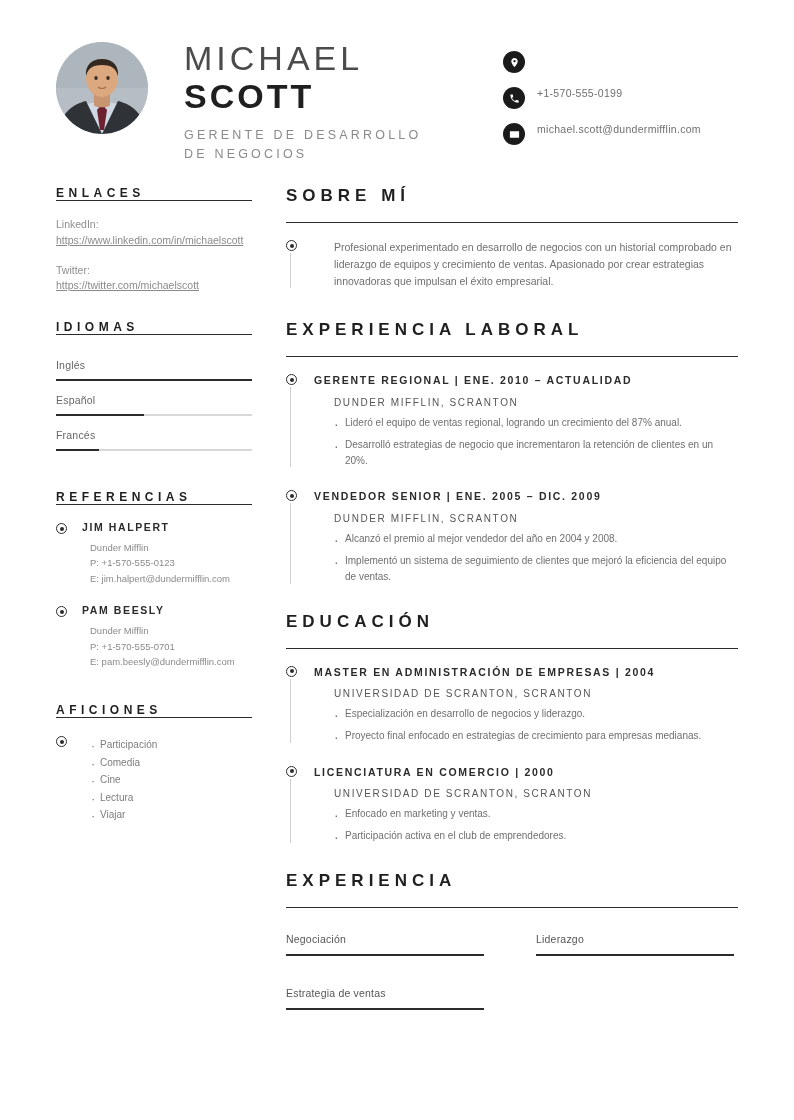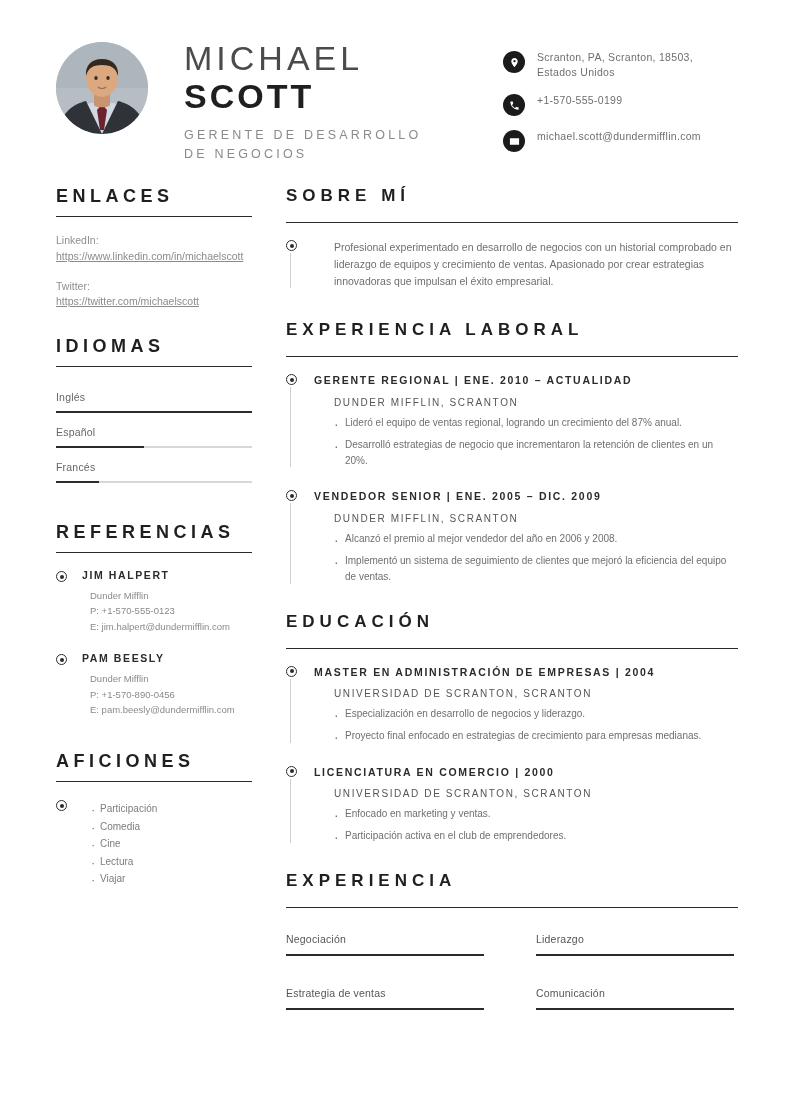--- a/index.html
+++ b/index.html
@@ -95,25 +95,24 @@
   
   .body {
     display: flex;
     padding: 0 56px;
   }
   .col-left { width: 196px; flex: 0 0 196px; }
   .col-gap  { width: 34px; flex: 0 0 34px; }
   .col-right{ flex: 1 1 auto; }
 
   .sec-title {
-    font-size: 18px;
+    font-size: 12px;
     font-weight: 700;
     letter-spacing: 4.5px;
     color: #1f1f1f;
-    padding-bottom: 9px;
     border-bottom: 1.5px solid #2b2b2b;
     margin-bottom: 16px;
     white-space: nowrap;
   }
   .sec-title.right {
     font-size: 17px;
     letter-spacing: 5px;
     padding-bottom: 16px;
   }
   .sec { margin-bottom: 26px; }
@@ -260,21 +259,20 @@
       <div class="job-title">GERENTE DE DESARROLLO DE NEGOCIOS</div>
     </div>
 
     <div class="contact">
       <div class="contact-row">
         <span class="cicon">
           <svg viewBox="0 0 24 24">
               <path d="M12 2C8.1 2 5 5.1 5 9c0 5.2 7 13 7 13s7-7.8 7-13c0-3.9-3.1-7-7-7zm0 9.5A2.5 2.5 0 1 1 12 6.5a2.5 2.5 0 0 1 0 5z"></path>
             </svg>
         </span>
-        <span class="ctext">Scranton, PA, Scranton, 18503, Estados Unidos</span>
       </div>
       <div class="contact-row">
         <span class="cicon">
           <svg viewBox="0 0 24 24">
               <path d="M6.6 10.8c1.4 2.8 3.8 5.1 6.6 6.6l2.2-2.2c.3-.3.7-.4 1-.2 1.2.4 2.4.6 3.6.6.6 0 1 .4 1 1V20c0 .6-.4 1-1 1C10.4 21 3 13.6 3 4c0-.6.4-1 1-1h3.5c.6 0 1 .4 1 1 0 1.3.2 2.5.6 3.6.1.3 0 .7-.2 1l-2.3 2.2z"></path>
             </svg>
         </span>
         <span class="ctext">+1-570-555-0199</span>
       </div>
       <div class="contact-row">
@@ -336,21 +334,21 @@
           <div class="ref-detail">Dunder Mifflin</div>
           <div class="ref-detail">P: +1-570-555-0123</div>
           <div class="ref-detail">E: jim.halpert@dundermifflin.com</div>
         </div>
         <div class="ref-item" style="margin-top:18px;">
           <span class="bullet-circle">
               <i></i>
             </span>
           <div class="ref-name">PAM BEESLY</div>
           <div class="ref-detail">Dunder Mifflin</div>
-          <div class="ref-detail">P: +1-570-890-0456</div>
+          <div class="ref-detail">P: +1-570-555-0701</div>
           <div class="ref-detail">E: pam.beesly@dundermifflin.com</div>
         </div>
       </div>
 
       <div class="sec" style="margin-top:34px;">
         <div class="sec-title">AFICIONES</div>
         <div class="hobby-wrap">
           <span class="bullet-circle" style="top:0;">
               <i></i>
             </span>
@@ -397,21 +395,21 @@
         </div>
 
         <div class="entry">
           <span class="bullet-circle">
               <i></i>
             </span>
           <span class="rail"></span>
           <div class="entry-head">VENDEDOR SENIOR | ENE. 2005 – DIC. 2009</div>
           <div class="entry-sub">DUNDER MIFFLIN, SCRANTON</div>
           <ul class="entry-list">
-            <li>Alcanzó el premio al mejor vendedor del año en 2006 y 2008.</li>
+            <li>Alcanzó el premio al mejor vendedor del año en 2004 y 2008.</li>
             <li>Implementó un sistema de seguimiento de clientes que mejoró la eficiencia del equipo de ventas.</li>
           </ul>
         </div>
       </div>
 
       <div class="sec" style="margin-top:26px;">
         <div class="sec-title right">EDUCACIÓN</div>
 
         <div class="entry">
           <span class="bullet-circle">
@@ -454,24 +452,18 @@
             <div class="skill-bar">
                 <span class="skill-fill" style="width:100%"></span>
               </div>
           </div>
           <div class="skill">
             <div class="skill-name">Estrategia de ventas</div>
             <div class="skill-bar">
                 <span class="skill-fill" style="width:100%"></span>
               </div>
           </div>
-          <div class="skill">
-            <div class="skill-name">Comunicación</div>
-            <div class="skill-bar">
-                <span class="skill-fill" style="width:100%"></span>
-              </div>
-          </div>
         </div>
       </div>
 
     </div>
   </div>
 </div>
 
 </body></html>

